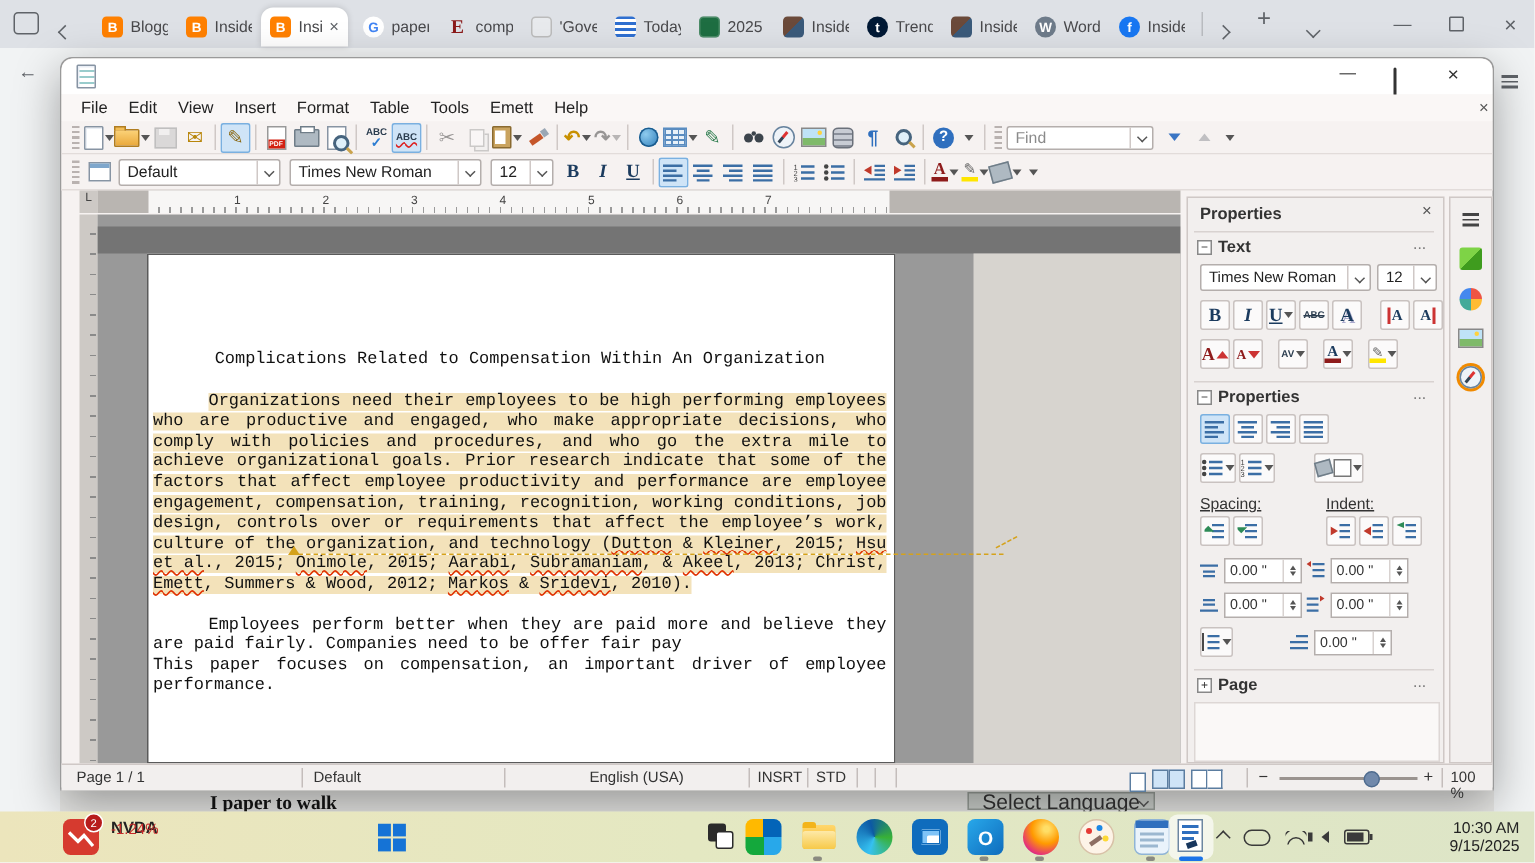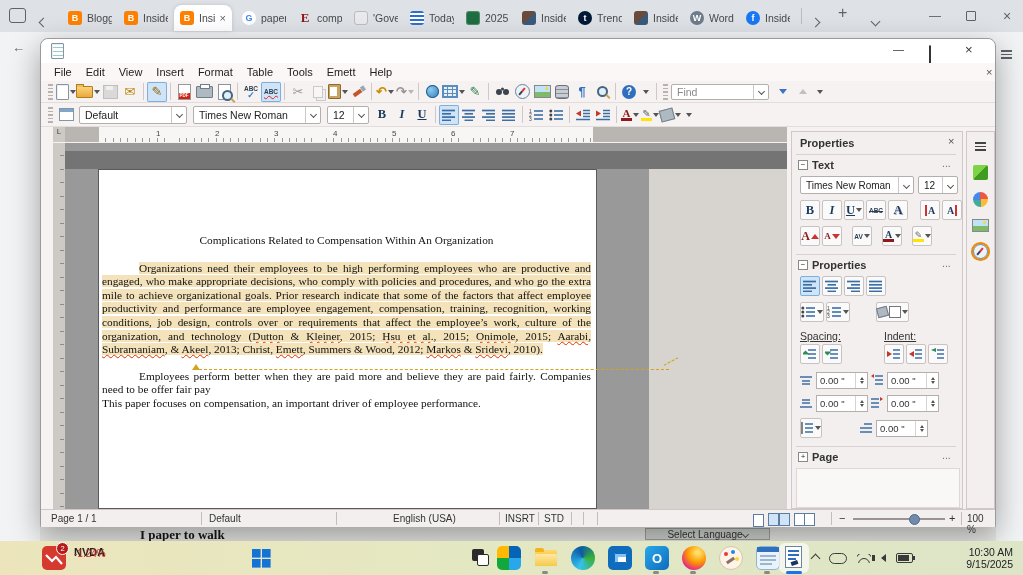--- a/index.html
+++ b/index.html
@@ -81,21 +81,21 @@
   .ruler{left:24px;top:88px;width:722px;height:15px;background:#b9b5b1;position:absolute}
   .ruler .white{position:absolute;left:34px;top:0;width:494px;height:15px;background:#f7f6f5;
      background-image:repeating-linear-gradient(90deg,transparent 0 6.4px,#9a9a9a 6.4px 7.35px);background-size:100% 4px;background-position:0 11px;background-repeat:no-repeat}
   .ruler b{position:absolute;top:2px;font-size:8px;color:#444;font-weight:400}
   .vruler{left:12px;top:104px;width:12px;height:366px;background:#cdc9c5;position:absolute;
      background-image:repeating-linear-gradient(transparent 0 12.5px,#8a8a8a 12.5px 13.5px);background-size:4px 100%;background-position:7px 0;background-repeat:no-repeat}
   
   .viewport{left:24px;top:104px;width:722px;height:366px;background:#999;overflow:hidden}
   .band{left:0;top:8px;width:722px;height:18px;background:#747474}
   .page{left:33px;top:26px;width:499px;height:340px;background:#fff;border:1px solid #5a5a5a;box-sizing:border-box;
-     font-family:Liberation Serif, serif;font-size:11.3px;line-height:13.6px;color:#111;
+     font-family:Liberation Mono, monospace;font-size:11.3px;line-height:13.6px;color:#111;
      padding:64px 5px 0 3px}
   .page p{margin:0;text-align:justify}
   .hl{background:#f3e2ba}
   .sq{text-decoration:underline wavy #e03000 1px;text-underline-offset:1px}
   .commentcol{left:584px;top:26px;width:138px;height:340px;background:#d7d4cf}
   .commentbox{left:586px;top:210px;width:118px;height:88px;background:#fff5a3;border:1px solid #e0c44a;
      box-sizing:border-box;padding:2px 4px;font-size:8.8px;line-height:10.6px;color:#3a3a3a;overflow:hidden}
   .commentbox .who{color:#cf8a00;margin-top:1px}
   .connector{left:134px;top:226px;width:470px;height:0;border-top:1.5px dashed #d5a21b}
   .connector2{left:598px;top:218px;width:16px;height:0;border-top:1.5px dashed #d5a21b;transform:rotate(-28deg)}
@@ -117,21 +117,21 @@
   .cube{width:15px;height:15px;background:linear-gradient(135deg,#7ed346 50%,#3f9c1e 50%);border-radius:2px}
   .palette{width:15px;height:15px;border-radius:50%;background:conic-gradient(#e54 0 25%,#fb3 0 50%,#4a9 0 75%,#48e 0)}
   .ring{box-shadow:0 0 0 2px #f08a00;border-radius:50%}
   
   .statusbar{left:0;top:470px;width:100%;height:18px;background:#f2efee;border-top:1px solid #cfc8c6;box-sizing:border-box;font-size:10px;color:#333}
   .ssep{position:absolute;top:2px;width:1px;height:13px;background:#c4bdbb}
   .pageicon{width:9px;height:11px;border:1px solid #5b7da0;background:#fff;display:inline-block}
   
   .underlay{left:40px;top:526px;width:956px;height:15px;background:#e6e6e4;border-top:1px solid #bdbdbd;box-sizing:border-box;overflow:hidden}
   .underlay .walk{position:absolute;left:100px;top:0px;font-family:"Liberation Serif",serif;font-weight:700;font-size:13px;color:#151515}
-  .sellang{position:absolute;left:605px;top:1px;width:125px;height:12px;background:#ccd0cc;border:1px solid #9aa09a;font-size:10px;color:#333;display:flex;align-items:center;justify-content:center;padding:0 4px;box-sizing:border-box}
+  .sellang{position:absolute;left:605px;top:1px;width:125px;height:12px;background:#ccd0cc;border:1px solid #9aa09a;font-size:14px;color:#333;display:flex;align-items:center;justify-content:flex-end;padding:0 4px;box-sizing:border-box}
   .taskbar{left:0;top:541px;width:1023px;height:34px;background:linear-gradient(90deg,#ece5bc,#e4e8c2 45%,#dde5c7)}
   .tkicon{width:24px;height:24px;border-radius:5px;position:absolute;top:5px}
   .runner{position:absolute;top:30px;width:6px;height:2.5px;border-radius:2px;background:#8a8a80}
   .tray{position:absolute;top:0;height:34px;display:flex;align-items:center;gap:10px}
   .wifi{width:14px;height:9px;position:relative;overflow:hidden}
   .wifi i{position:absolute;left:50%;bottom:-7px;transform:translateX(-50%);border:1.5px solid #3a3a3a;border-radius:50%;background:transparent}
   .batt{width:15px;height:8px;border:1.3px solid #3a3a3a;border-radius:2px;position:relative}
   .batt:before{content:"";position:absolute;right:-3px;top:2px;width:1.6px;height:4px;background:#3a3a3a}
   .batt:after{content:"";position:absolute;left:1px;top:1px;bottom:1px;width:70%;background:#3a3a3a}
   .cloud{width:16px;height:9px;border:1.4px solid #3a3a3a;border-radius:6px;position:relative;background:transparent}

